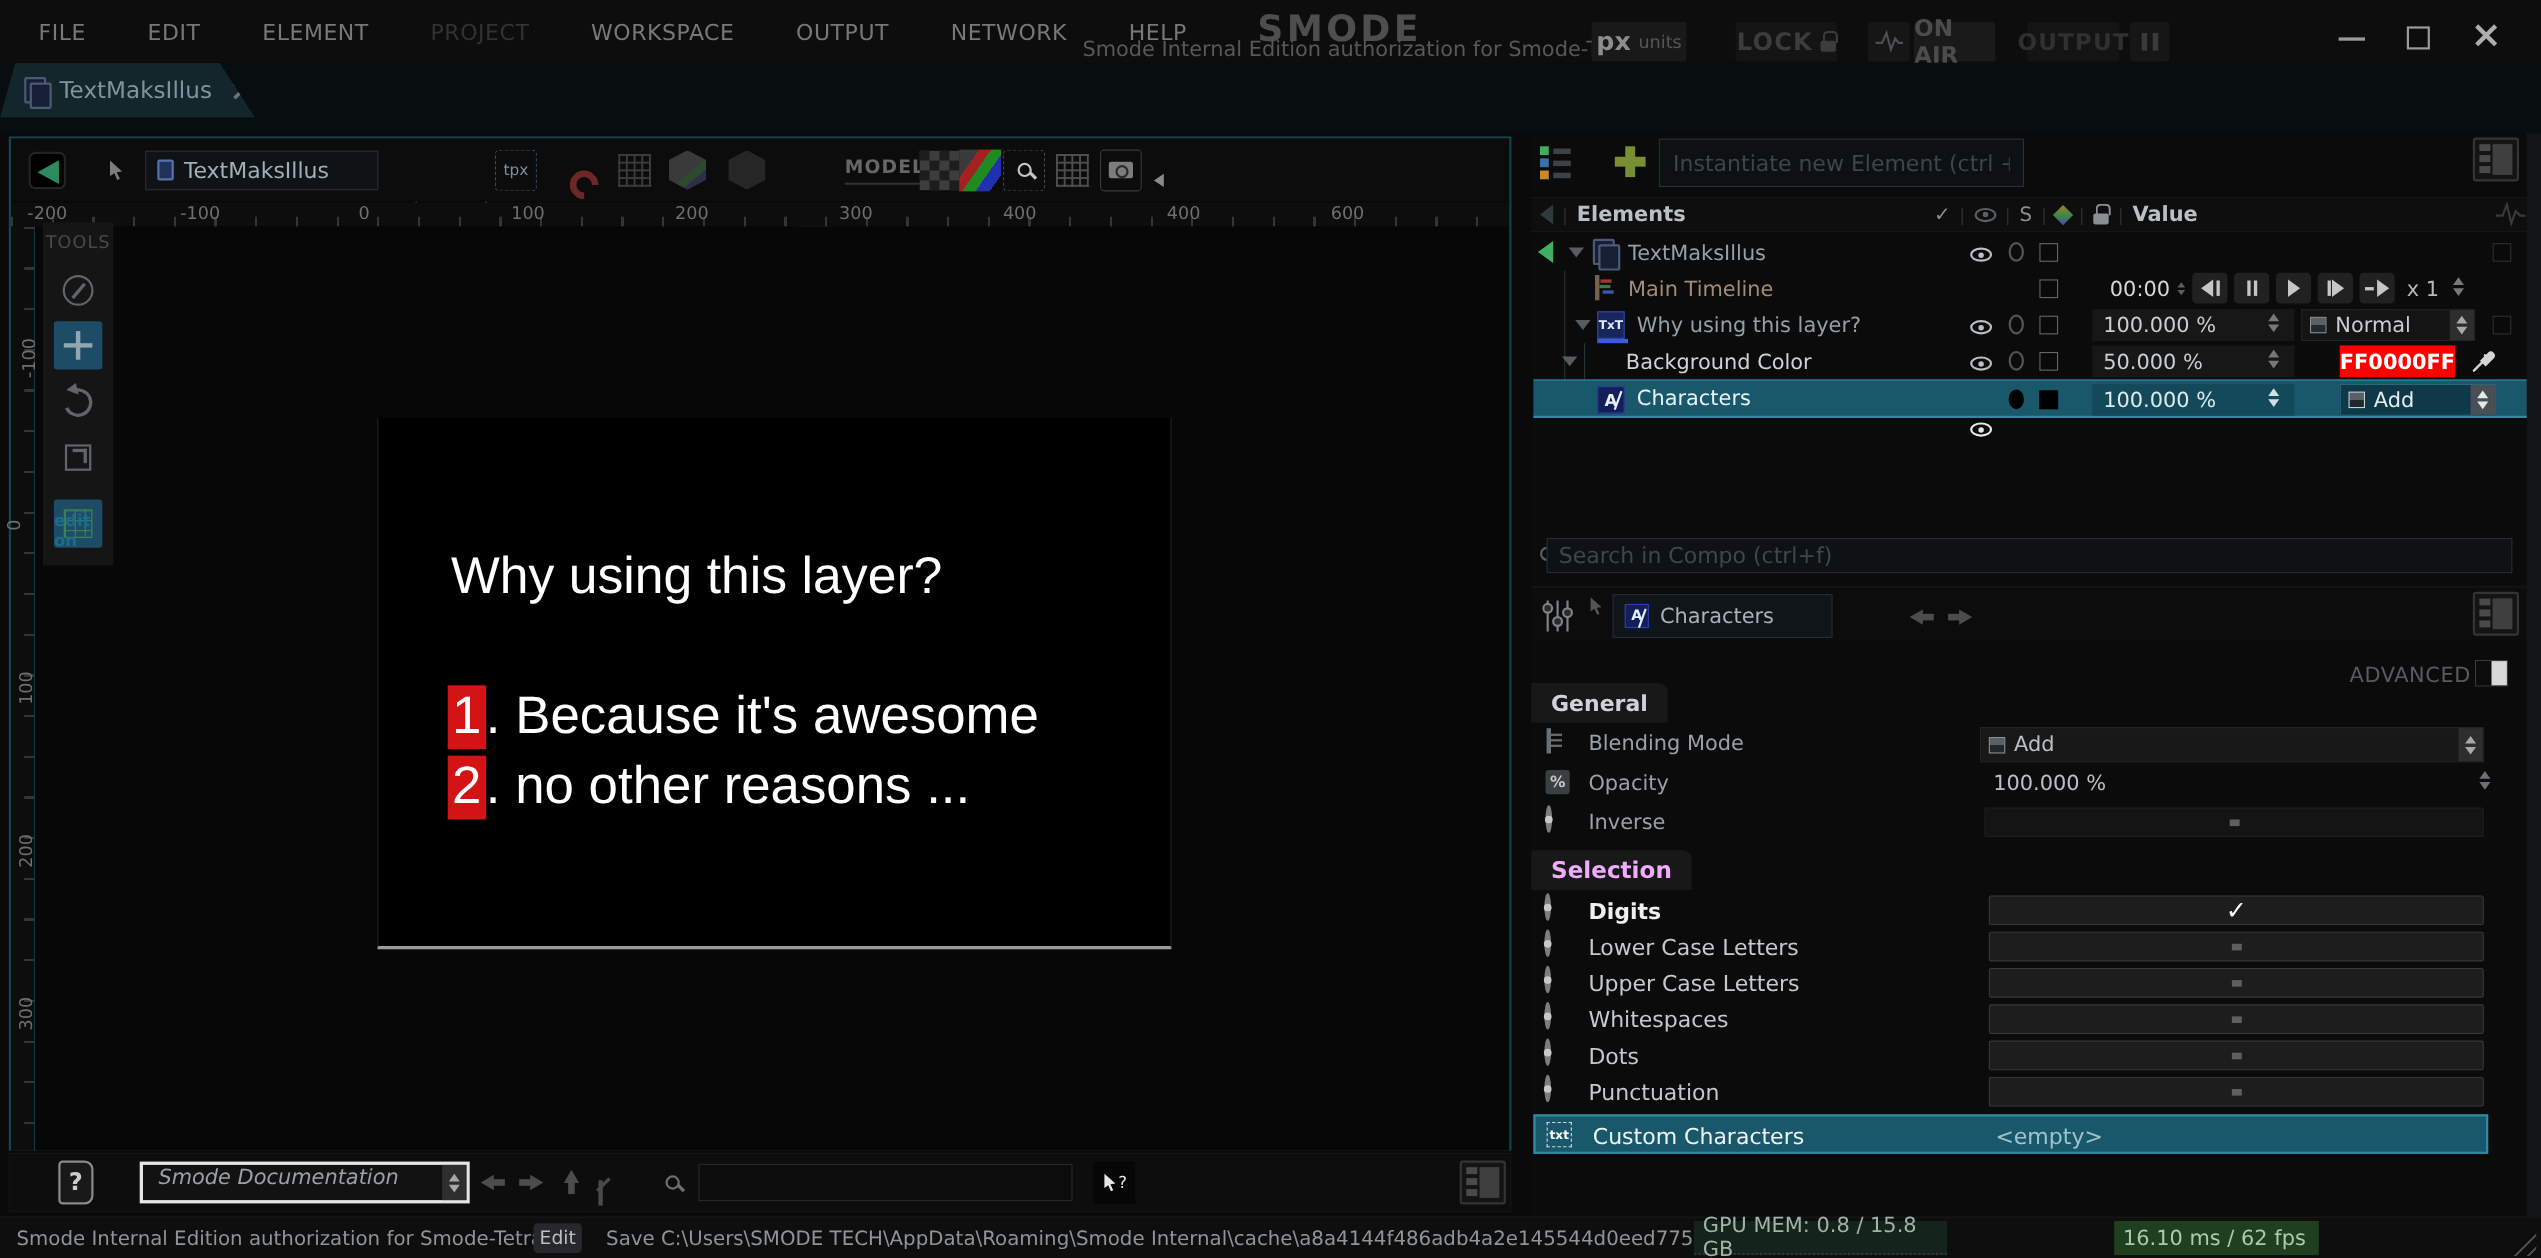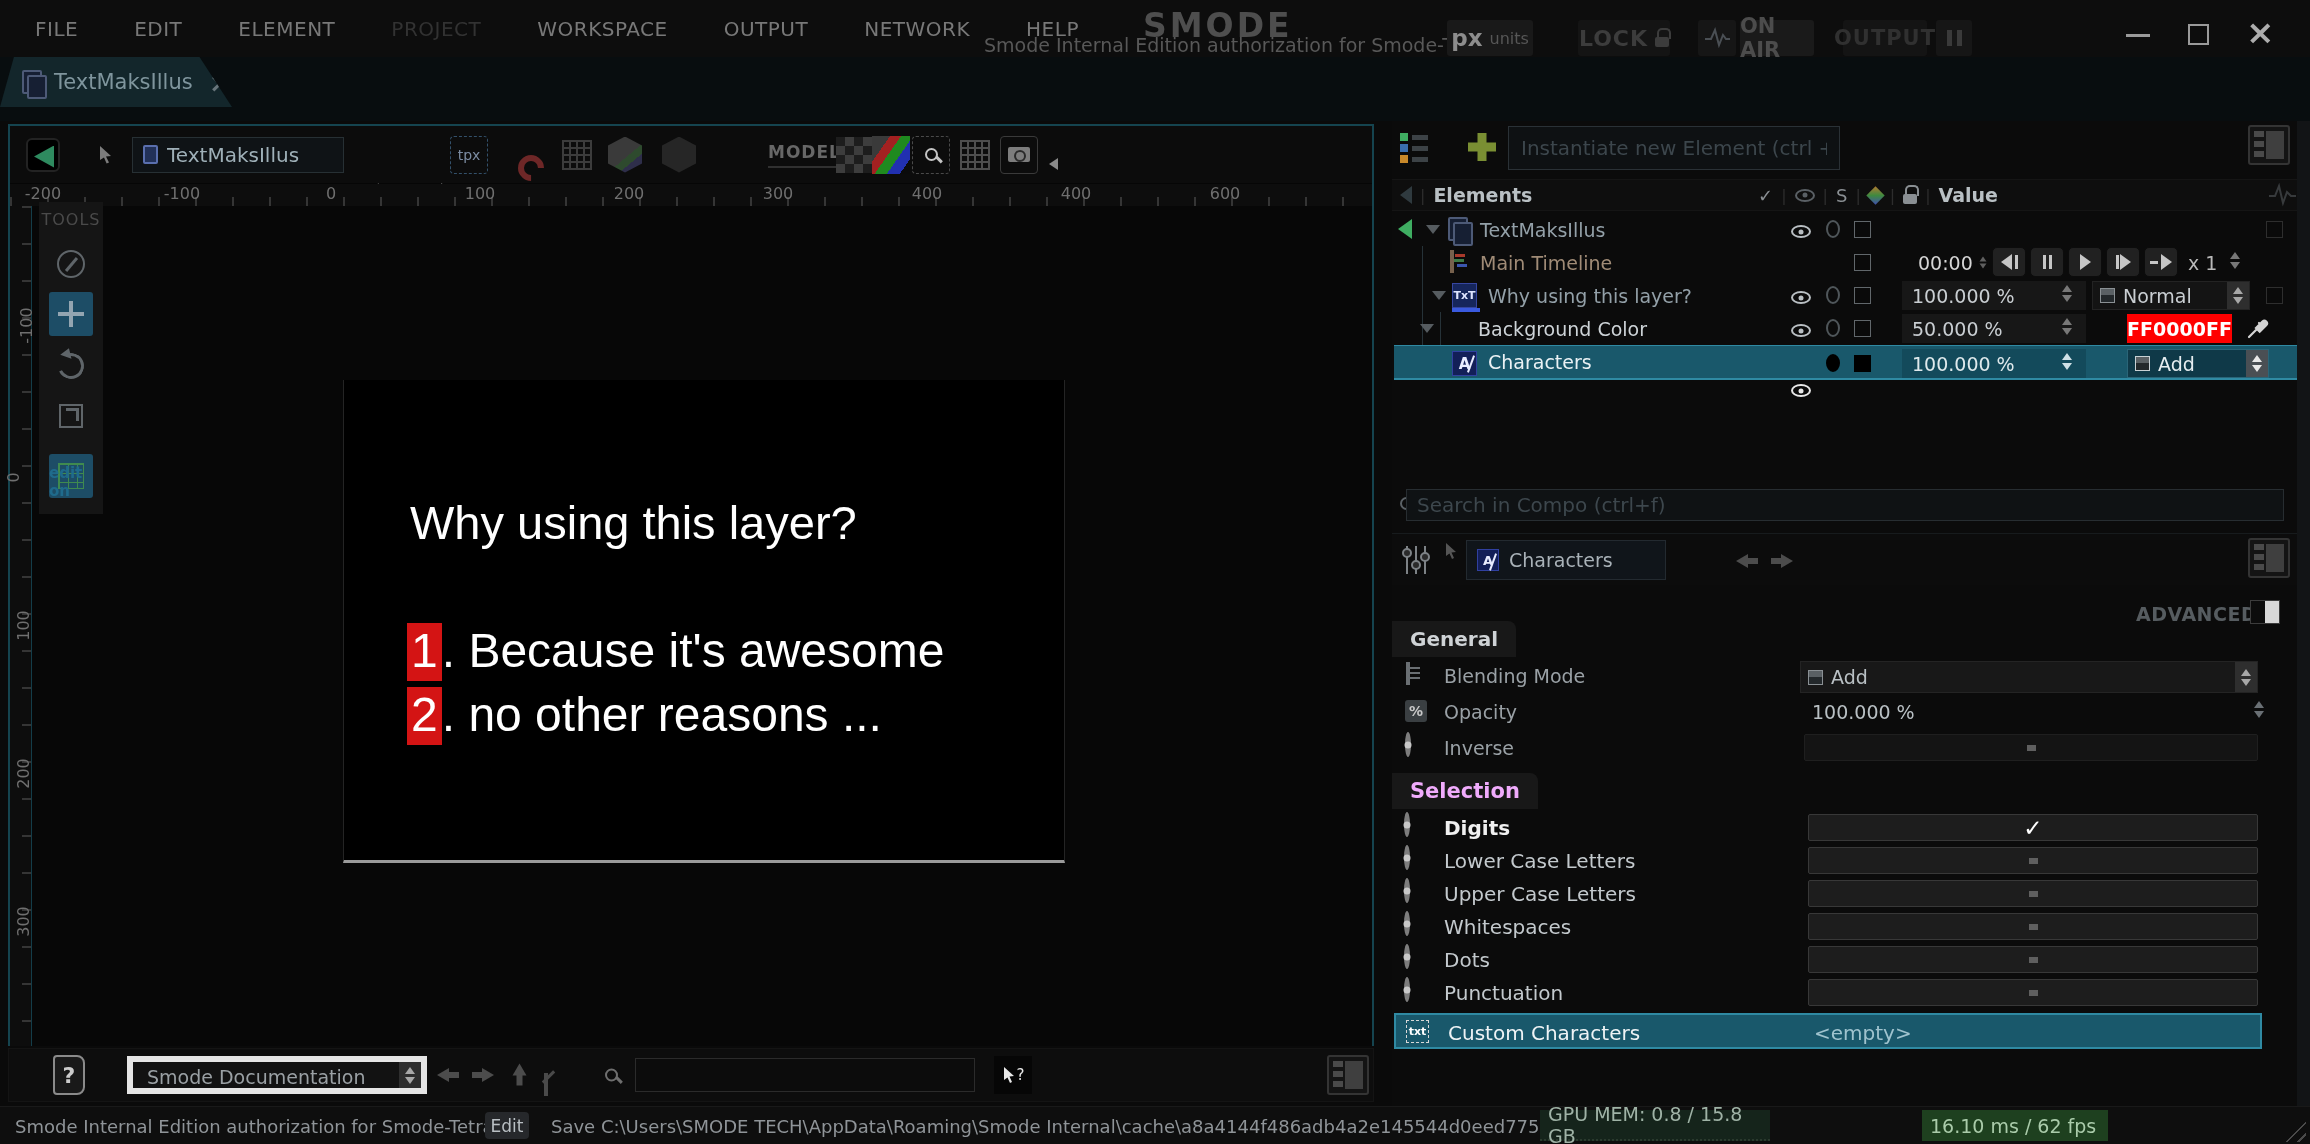--- a/index.html
+++ b/index.html
@@ -125,21 +125,21 @@
            border-bottom:3px solid #9a9a9a; border-left:1px solid #242424; border-right:1px solid #242424; }
   .stage-title { position:absolute; left:66px; top:115px; color:#fff; font-size:47px; font-family:"Liberation Sans",sans-serif; }
   .stage-item { position:absolute; left:63px; color:#fff; font-size:48px; font-family:"Liberation Sans",sans-serif; }
   .marker { background:#d41414; padding:1px 4px 4px 4px; }
 
   
   .ebottom { left:8px; top:1048px; width:1366px; height:54px; background:#0d0d0d; border:1px solid #141414; }
   .bi { position:absolute; top:50%; transform:translateY(-50%); }
   .book { width:32px; height:40px; background:#191919; border:2px solid #8a8a8a; border-radius:4px 8px 8px 4px; color:#cccccc;
           display:flex; align-items:center; justify-content:center; font-size:22px; font-weight:bold; }
-  .docselect { width:300px; height:38px; background:#121212; border:6px solid #e5e5e5; display:flex; align-items:flex-end; }
+  .docselect { width:300px; height:38px; background:#121212; border:3px solid #e5e5e5; display:flex; align-items:flex-start;font-style:italic; }
   .docselect .txt { flex:1; color:#9aa0a4; font-size:19px; padding-left:14px; }
   .ddspin { width:22px; height:100%; background:#2e2e2e; display:flex; flex-direction:column; align-items:center; justify-content:center; gap:3px; color:#a8a8a8; }
   .sp-up { width:0; height:0; border-left:5px solid transparent; border-right:5px solid transparent; border-bottom:7px solid currentColor; }
   .sp-dn { width:0; height:0; border-left:5px solid transparent; border-right:5px solid transparent; border-top:7px solid currentColor; }
   .editicon { width:22px; height:22px; border:2px solid #4a4a4a; position:relative; }
   .editicon::after { content:""; position:absolute; right:-4px; top:-6px; width:3px; height:16px; background:#4a4a4a; transform:rotate(45deg); }
   .searchinput { width:340px; height:34px; background:#0c0c0c; border:1px solid #2b2b2b; color:#9aa; font-size:19px; padding:0 8px; font-family:inherit; outline:none; }
   .helpcursor { width:38px; height:38px; background:#060606; color:#e8e8e8; display:flex; align-items:center; justify-content:center; gap:2px; font-size:15px; }
   .cursor-svg { display:block; }
 
@@ -197,21 +197,21 @@
   .tb-tri-l { width:0; height:0; border-top:8px solid transparent; border-bottom:8px solid transparent; border-right:11px solid currentColor; }
   .row-sel { background:#19586b; border-top:1px solid #2f8aa3; border-bottom:2px solid #2f8aa3; }
   .swatch { position:absolute; top:2px; height:29px; background:#ff0000; color:#fff; font-weight:bold; font-size:19px;
             display:flex; align-items:center; justify-content:center; }
   .guide { position:absolute; width:1px; background:#263238; }
 
   .searchrow input { width:878px; height:32px; background:#0f1214; border:1px solid #272d31; color:#9ab; font-size:20px; padding:0 10px; font-family:inherit; outline:none; }
   .searchrow input::placeholder { color:#3d474d; }
   .paramshdr { left:0; top:412px; width:918px; height:52px; background:#0c0c0c; border-top:1px solid #171b1d; }
   .elemfield { width:200px; height:40px; background:#10151a; border:1px solid #232a30; display:flex; align-items:center; gap:10px; padding:0 10px; color:#a9b2b8; font-size:19px; }
-  .advanced { color:#565c60; font-weight:bold; font-size:19px; letter-spacing:.5px; }
+  .advanced { color:#565c60; font-weight:normal; font-size:19px; letter-spacing:.5px; }
   .toggle { width:30px; height:24px; border:1px solid #3c3c3c; display:flex; }
   .toggle .off { flex:1; background:#0c0c0c; } .toggle .on { flex:1; background:#d8d8d8; }
 
   .sectab { position:absolute; height:36px; background:#181818; display:flex; align-items:center; padding:0 18px;
             color:#cfd3d6; font-weight:bold; font-size:20px; border-radius:0 8px 0 0; }
   .prow { position:absolute; left:0; width:918px; height:34px; }
   .prow .plbl { position:absolute; left:52px; top:50%; transform:translateY(-50%); color:#9aa1a6; font-size:19px; }
   .pgico { width:19px; height:24px; border:2px solid #6a6f73; position:relative; }
   .pgico::after { content:""; position:absolute; left:2px; top:3px; width:10px; height:2px; background:#6a6f73; box-shadow:0 5px 0 #6a6f73, 0 10px 0 #6a6f73; }
   .pctico { width:22px; height:22px; background:#3a3f42; color:#c8c8c8; font-size:14px; font-weight:bold; display:flex; align-items:center; justify-content:center; border-radius:3px; }

